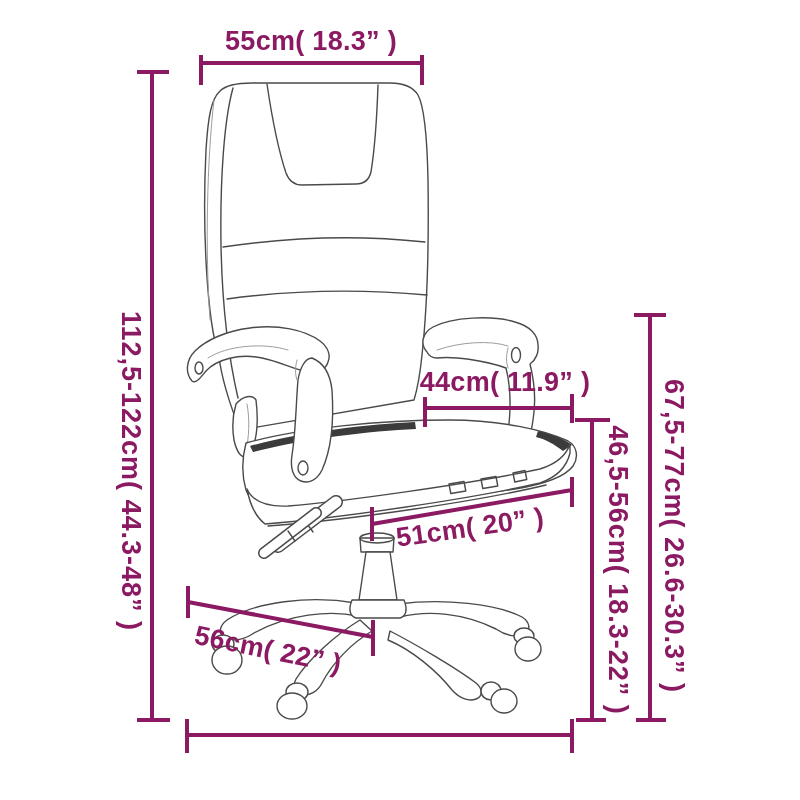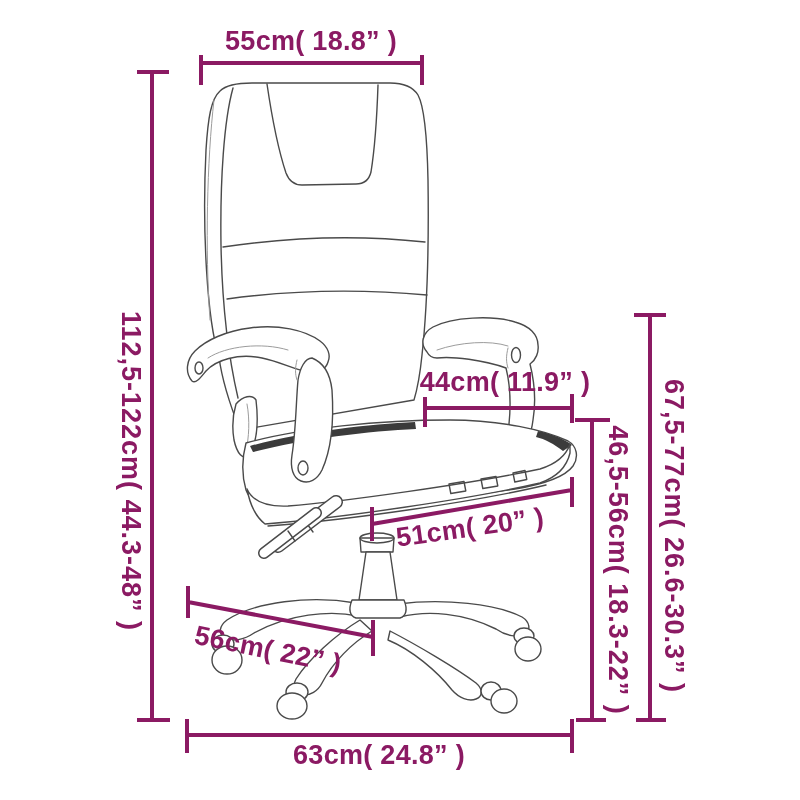--- a/index.html
+++ b/index.html
@@ -116,22 +116,21 @@
       <path class="dim" d="M152,72 L152,720 M137,72 L169,72 M137,720 L170,720"></path>
       <path class="dim" d="M187,735 L572,735 M187,719 L187,753 M572,719 L572,753"></path>
       <path class="dim" d="M650,315 L650,720 M634,315 L666,315 M636,720 L666,720"></path>
       <path class="dim" d="M592,420 L592,720 M575,420 L610,420 M576,720 L606,720"></path>
       <path class="dim" d="M425,408 L572,408 M425,397 L425,427 M572,394 L572,423"></path>
       <path class="dim" d="M372,524 L572,490 M372,507 L372,541 M572,477 L572,507"></path>
       <path class="dim" d="M188,602 L373,637 M188,586 L188,618 M373,620 L373,656"></path>
     </g>
   </svg>
 
-  <div class="lbl" style="left:311px;top:41px;">55cm( 18.8” )</div>
+  <div class="lbl" style="left:311px;top:41px;">55cm( 18.3” )</div>
   <div class="lbl v" style="left:130px;top:471px;">112,5-122cm( 44.3-48” )</div>
   <div class="lbl v" style="left:673px;top:536px;">67,5-77cm( 26.6-30.3” )</div>
   <div class="lbl v" style="left:617px;top:570px;">46,5-56cm( 18.3-22” )</div>
   <div class="lbl" style="left:505px;top:382px;">44cm( 11.9” )</div>
   <div class="lbl r-neg" style="left:470px;top:528px;">51cm( 20” )</div>
   <div class="lbl r-pos" style="left:268px;top:650px;">56cm( 22” )</div>
-  <div class="lbl" style="left:379px;top:755px;">63cm( 24.8” )</div>
 
 </div>
 
 </body></html>

